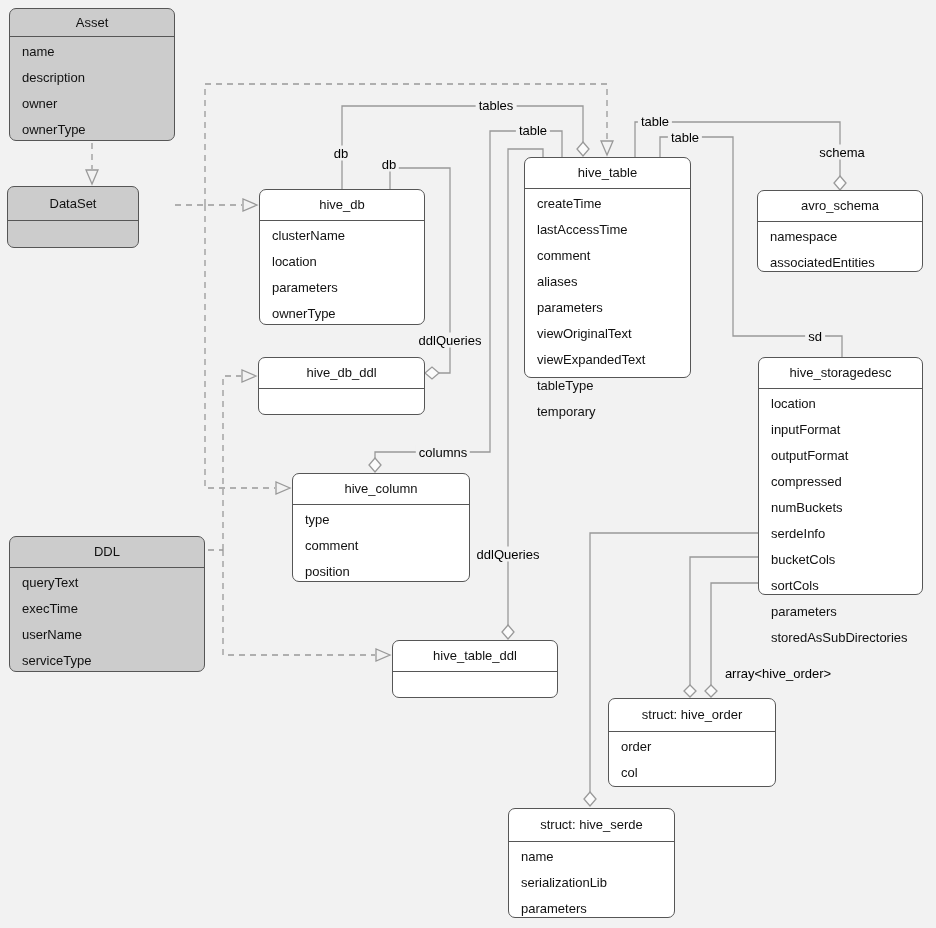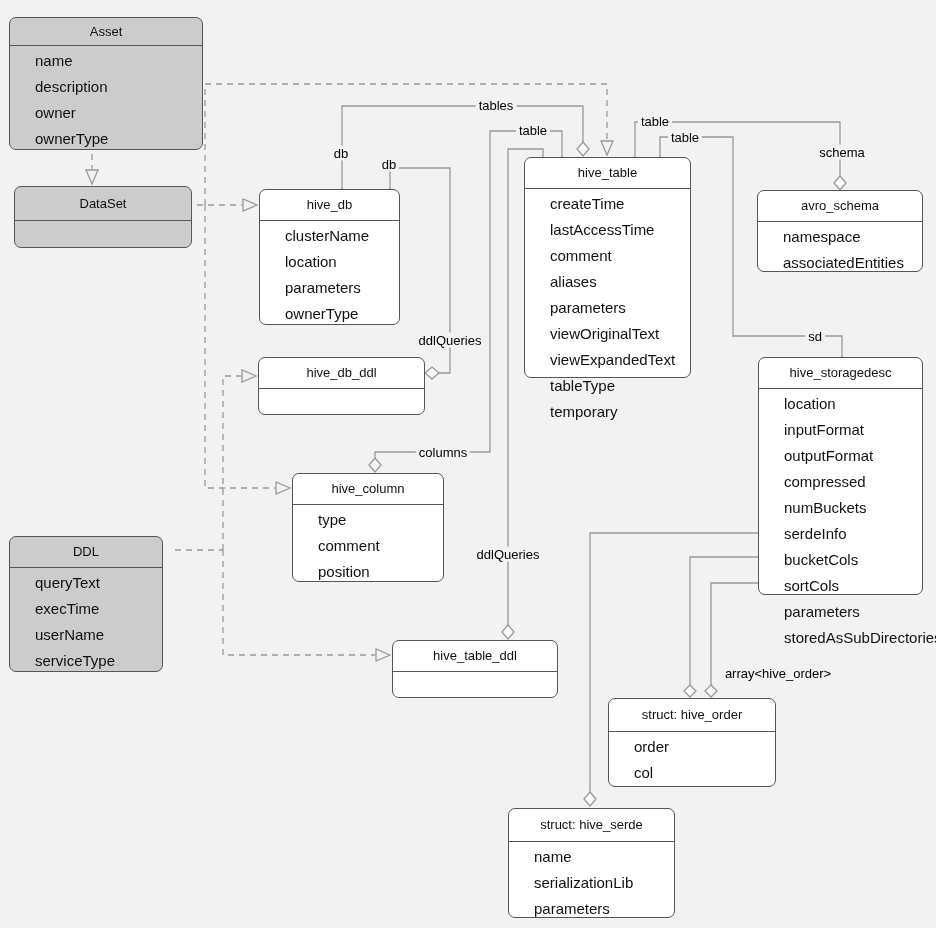--- a/index.html
+++ b/index.html
@@ -32,22 +32,22 @@
     border-bottom:1px solid #565656;
     flex:0 0 auto;
     white-space:nowrap;
   }
   .entity-body{
     flex:1 1 auto;
     padding-top:2px;
   }
   .field-row{
     height:26px;line-height:26px;
-    padding-left:25px;
-    font-size:15px;color:#111111;
+    padding-left:12px;
+    font-size:13px;color:#111111;
     white-space:nowrap;
   }
   .edge-label{
     position:absolute;
     transform:translate(-50%,-50%);
     background:#f2f2f2;
     color:#000000;
     font-size:13px;
     line-height:15px;
     padding:0 3px;
@@ -109,61 +109,61 @@
   <span class="edge-label" style="left:450px;top:340px">ddlQueries</span>
   <span class="edge-label" style="left:533px;top:130px">table</span>
   <span class="edge-label" style="left:443px;top:452px">columns</span>
   <span class="edge-label" style="left:508px;top:554px">ddlQueries</span>
   <span class="edge-label" style="left:655px;top:121px">table</span>
   <span class="edge-label" style="left:842px;top:152px">schema</span>
   <span class="edge-label" style="left:685px;top:137px">table</span>
   <span class="edge-label" style="left:815px;top:336px">sd</span>
   <span class="edge-label" style="left:778px;top:673px">array&lt;hive_order&gt;</span>
 
-  <div class="entity gray" style="left:9px;top:17px;width:194px;height:133px">
+  <div class="entity gray" style="left:9px;top:8px;width:166px;height:133px">
     <div class="entity-title" style="height:27px;line-height:27px">Asset</div>
     <div class="entity-body">
         <div class="field-row">name</div>
         <div class="field-row">description</div>
         <div class="field-row">owner</div>
         <div class="field-row">ownerType</div>
       </div>
   </div>
 
-  <div class="entity gray" style="left:14px;top:186px;width:178px;height:62px">
+  <div class="entity gray" style="left:7px;top:186px;width:132px;height:62px">
     <div class="entity-title" style="height:33px;line-height:33px">DataSet</div>
     <div class="entity-body"></div>
   </div>
 
-  <div class="entity gray" style="left:9px;top:536px;width:154px;height:136px">
+  <div class="entity gray" style="left:9px;top:536px;width:196px;height:136px">
     <div class="entity-title">DDL</div>
     <div class="entity-body">
         <div class="field-row">queryText</div>
         <div class="field-row">execTime</div>
         <div class="field-row">userName</div>
         <div class="field-row">serviceType</div>
       </div>
   </div>
 
-  <div class="entity" style="left:259px;top:189px;width:141px;height:136px">
+  <div class="entity" style="left:259px;top:189px;width:166px;height:136px">
     <div class="entity-title">hive_db</div>
     <div class="entity-body">
         <div class="field-row">clusterName</div>
         <div class="field-row">location</div>
         <div class="field-row">parameters</div>
         <div class="field-row">ownerType</div>
       </div>
   </div>
 
   <div class="entity" style="left:258px;top:357px;width:167px;height:58px">
     <div class="entity-title">hive_db_ddl</div>
     <div class="entity-body"></div>
   </div>
 
-  <div class="entity" style="left:292px;top:473px;width:152px;height:109px">
+  <div class="entity" style="left:292px;top:473px;width:178px;height:109px">
     <div class="entity-title">hive_column</div>
     <div class="entity-body">
         <div class="field-row">type</div>
         <div class="field-row">comment</div>
         <div class="field-row">position</div>
       </div>
   </div>
 
   <div class="entity" style="left:524px;top:157px;width:167px;height:221px">
     <div class="entity-title">hive_table</div>

